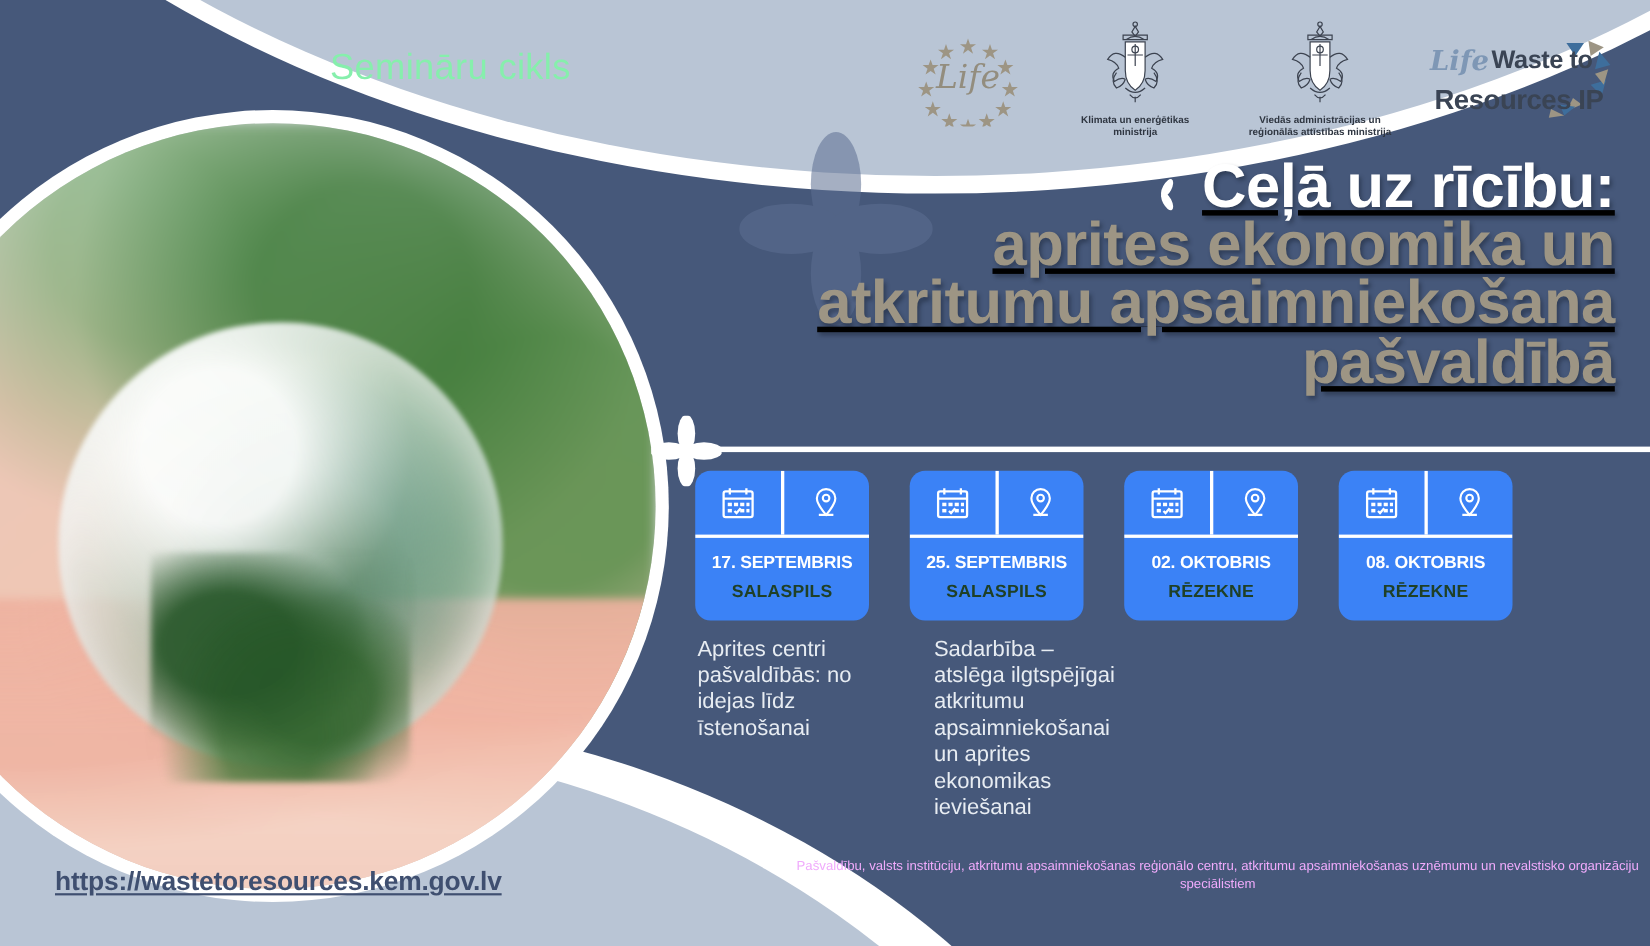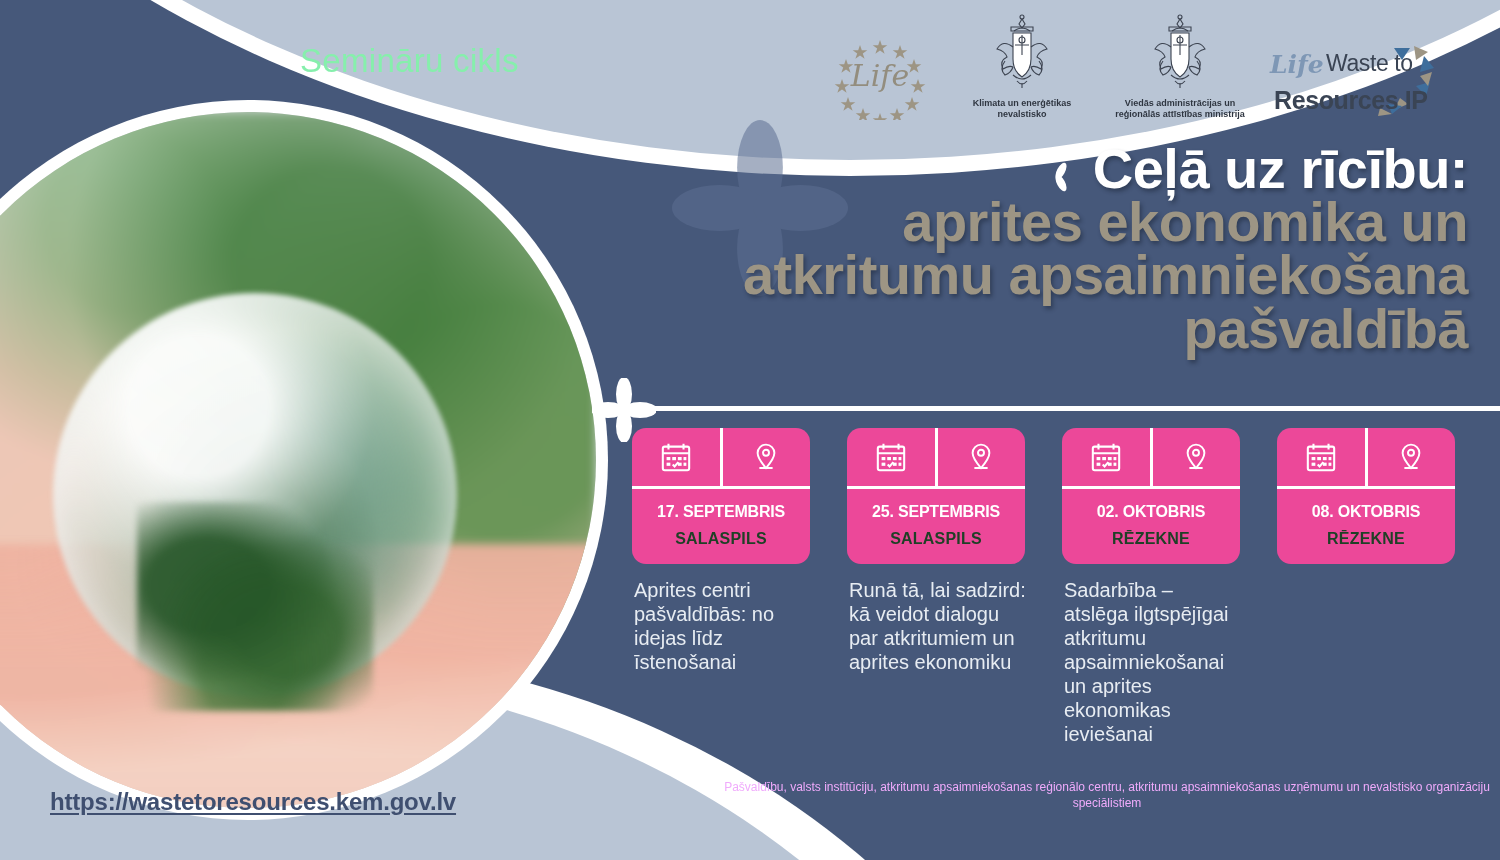--- a/index.html
+++ b/index.html
@@ -157,22 +157,22 @@
     letter-spacing:.3px;
   }
 
   
   .logos{
     position:absolute;
     left:826px; top:24px;
     width:660px; height:96px;
     z-index:9;
     display:flex;
-    align-items:flex-end;
-    gap:18px;
+    align-items:center;
+    gap:28px;
   }
   .logo-block{
     display:flex;flex-direction:column;align-items:center;
     color:#3c4350;
   }
   .logo-cap{
     font-size:9px;line-height:1.25;text-align:center;margin-top:3px;
     color:#2f3641;font-weight:700;
     max-width:140px;
   }
@@ -181,31 +181,32 @@
     position:absolute;left:50%;top:50%;transform:translate(-50%,-54%);
     font-family:"DejaVu Serif", serif;
     font-style:italic;font-size:30px;color:#938d7e;
   }
   .w2r-logo{position:relative;width:180px;height:78px;color:#2f3b52;}
   .w2r-life{
     position:absolute;left:2px;top:8px;
     font-family:"DejaVu Serif", serif;
     font-style:italic;font-size:25px;color:#7e97b5;font-weight:700;
   }
-  .w2r-l1{position:absolute;left:58px;top:8px;font-size:23px;font-weight:400;color:#3a4454;letter-spacing:-.4px;}
+  .w2r-l1{position:absolute;left:58px;top:8px;font-size:23px;font-weight:700;color:#3a4454;letter-spacing:-.4px;}
   .w2r-l2{position:absolute;left:6px;top:44px;font-size:25px;font-weight:700;color:#3a4454;letter-spacing:-.4px;}
 
   
   .title{
     position:absolute;
     right:32px; top:142px;
     width:900px;
     text-align:right;
     z-index:9;
     line-height:.95;
+    text-decoration:underline;
   }
   .title .l1{
     display:block;
     font-size:56px;font-weight:700;color:#ffffff;
     letter-spacing:-.5px;
     text-shadow:2px 3px 4px rgba(20,28,45,.45);
   }
   .title .l2,.title .l3,.title .l4{
     display:block;
     font-size:56px;font-weight:700;color:#9d9584;
@@ -216,22 +217,22 @@
   
   .cards{
     position:absolute;
     left:632px; top:428px;
     width:826px;
     z-index:9;
     display:flex;
     gap:37px;
   }
   .card{
-    width:178px;
-    background:#ec4899;
+    width:158px;
+    background:#3b82f6;
     border-radius:14px;
     overflow:hidden;
   }
   .card-icons{
     display:flex;height:58px;
     border-bottom:3px solid #ffffff;
   }
   .card-ico{
     flex:1;display:flex;align-items:center;justify-content:center;
   }
@@ -346,21 +347,21 @@
           <circle cx="35" cy="27" r="3"></circle>
           <path d="M26 34 q-10 -8 -16 2 q8 2 10 8 q-8 4 -4 12 q6 -4 10 -2"></path>
           <path d="M44 34 q10 -8 16 2 q-8 2 -10 8 q8 4 4 12 q-6 -4 -10 -2"></path>
           <path d="M18 48 q-6 8 0 14 q6 -2 8 -8"></path>
           <path d="M52 48 q6 8 0 14 q-6 -2 -8 -8"></path>
           <path d="M26 62 q9 8 18 0"></path>
           <path d="M30 68 q5 6 10 0"></path>
           <path d="M35 70 v5"></path>
         </svg>
       </div>
-      <div class="logo-cap">Klimata un enerģētikas nevalstisko</div>
+      <div class="logo-cap">Klimata un enerģētikas ministrija</div>
     </div>
 
     <div class="logo-block">
       <div>
         <svg viewBox="0 0 70 78" width="70" height="78" fill="none" stroke="#3c4350" stroke-width="1.1">
           <path d="M35 6 l3 5 -3 4 -3 -4z"></path>
           <circle cx="35" cy="4" r="2"></circle>
           <path d="M24 14 h22 v4 h-22z"></path>
           <path d="M27 18 q8 -6 16 0"></path>
           <path d="M26 20 h18 v26 q0 12 -9 18 q-9 -6 -9 -18z" fill="#fff"></path>
@@ -565,21 +566,20 @@
         </div>
       </div>
       <div class="card-date">08. OKTOBRIS</div>
       <div class="card-city">RĒZEKNE</div>
     </div>
 
   </div>
 
   <div class="descs">
     <div class="desc">Aprites centri pašvaldībās: no idejas līdz īstenošanai</div>
-    <div class="desc">Runā tā, lai sadzird: kā veidot dialogu par atkritumiem un aprites ekonomiku</div>
     <div class="desc">Sadarbība – atslēga ilgtspējīgai atkritumu apsaimniekošanai un aprites ekonomikas ieviešanai</div>
   </div>
 
   <div class="bg-white-arc-bottom"></div>
   <div class="bg-light-bottom"></div>
 
   <div class="audience">Pašvaldību, valsts institūciju, atkritumu apsaimniekošanas reģionālo centru, atkritumu apsaimniekošanas uzņēmumu un nevalstisko organizāciju speciālistiem</div>
   <a class="url" href="#">https://wastetoresources.kem.gov.lv</a>
 
 </div>

